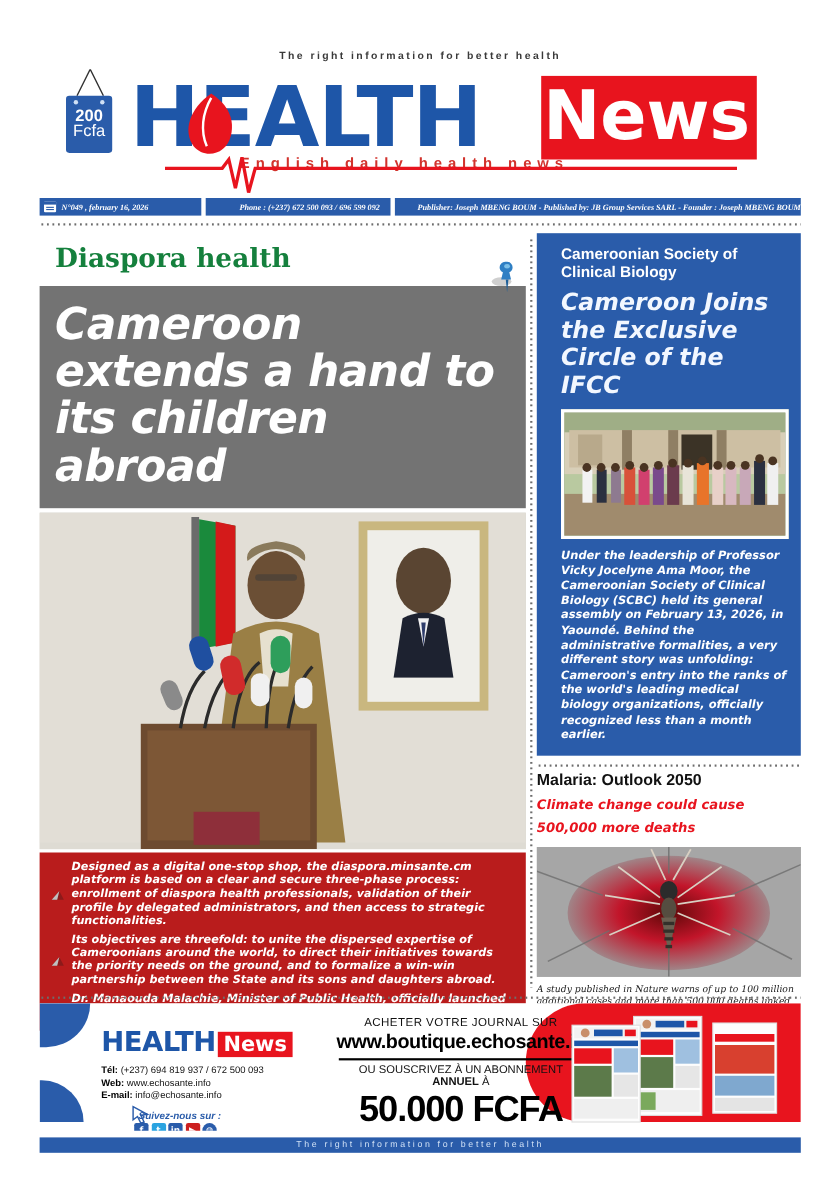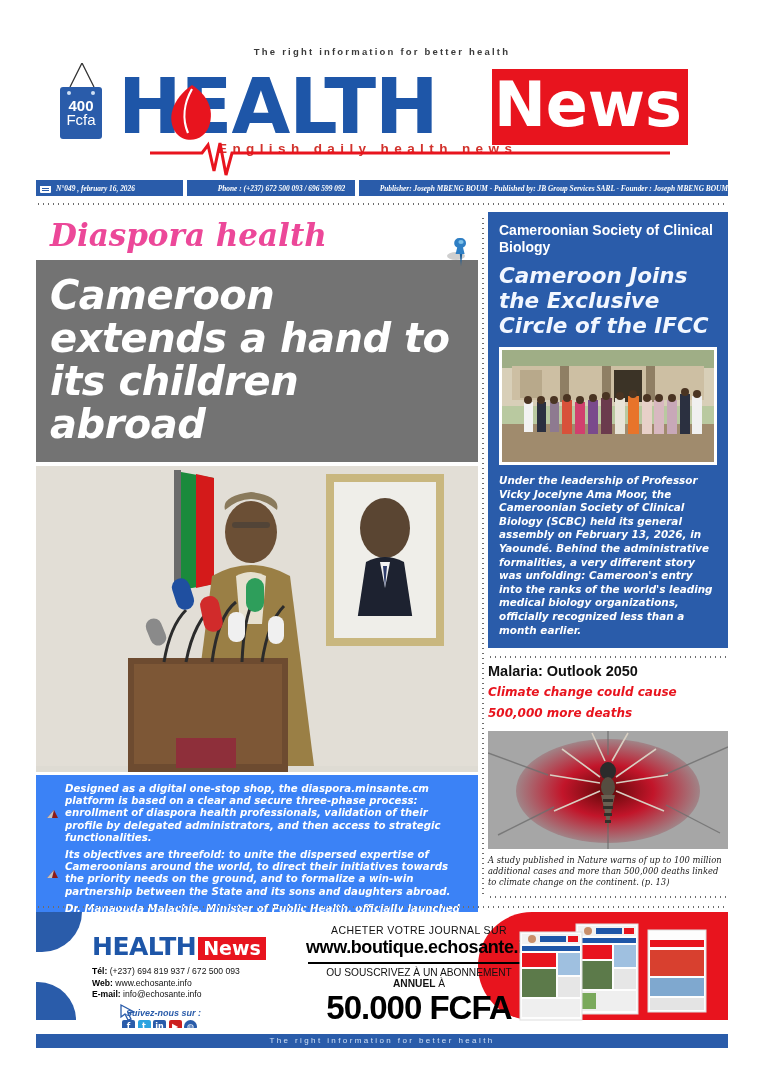--- a/index.html
+++ b/index.html
@@ -114,22 +114,22 @@
   .col-right { position: absolute; left: 452px; top: 0; width: 240px; }
   .v-divider {
     position: absolute; left: 446px; top: 4px; width: 2px; height: 682px;
     background-image: radial-gradient(circle, #6d6d6d 0.9px, transparent 1.1px);
     background-size: 2px 5px; background-repeat: repeat-y;
   }
 
   
   .kicker {
     font-family: "DejaVu Serif", serif;
-    font-style: italic; font-weight: 700;
-    font-size: 31px; color: #ec4899;
+    font-weight: 700;
+    font-size: 24px; color: #15803d;
     padding: 6px 0 8px 14px; line-height: 34px;
   }
 
   
   .headline-box {
     position: relative;
     background: #737373; color:#fff;
     padding: 14px 14px 16px 14px;
   }
   .headline {
@@ -143,36 +143,36 @@
   }
 
   .lead-photo {
     position: relative; width: 100%; height: 306px; margin-top: 4px;
     overflow: hidden; background: #dad5cd;
   }
   .lead-photo svg { display:block; width:100%; height:100%; }
 
   
   .bullets {
-    background: #3b82f6; color: #fff;
+    background: #b91c1c; color: #fff;
     padding: 8px 12px 10px 10px; margin-top: 3px;
   }
   .bullet {
     display: flex; gap: 6px; margin-bottom: 5px;
   }
   .bullet:last-child { margin-bottom: 0; }
   .bullet .mark { flex: none; width: 13px; padding-top: 2px; }
   .bullet p {
     font-family: "DejaVu Sans", sans-serif;
     font-style: italic; font-weight: 700;
     font-size: 10.2px; line-height: 12.2px;
   }
 
   
-  .side-blue { background: #2a5caa; padding: 10px 11px 11px 11px; color: #fff; }
+  .side-blue { background: #2a5caa; padding: 10px 11px 11px 22px; color: #fff; }
   .side-kicker {
     font-size: 14px; font-weight: 700; line-height: 17px;
     font-family: "Liberation Sans", sans-serif;
   }
   .side-head {
     font-family: "DejaVu Sans", sans-serif;
     font-style: italic; font-weight: 800;
     font-size: 21.5px; line-height: 25px; margin-top: 7px;
     color: #f2f7ff;
   }
@@ -280,21 +280,21 @@
 
     <svg class="tag-string" viewBox="0 0 38 26">
       <path d="M19 0 L7 24 M19 0 L31 24" stroke="#333" stroke-width="1.3" fill="none"></path>
     </svg>
 
     <div class="price-tag">
       <div class="holes">
           <i class="l"></i>
           <i class="r"></i>
         </div>
-      <div class="amt">400</div>
+      <div class="amt">200</div>
       <div class="cur">Fcfa</div>
     </div>
 
     <div class="logo-wrap">
       <div class="logo-news-box"></div>
       <div class="logo-health">HEALTH</div>
       <div class="logo-news">News</div>
 
       <svg class="leaf" viewBox="0 0 54 66">
         <path d="M30 2 C10 16 4 36 14 50 C24 62 44 58 48 40 C52 22 42 10 30 2 Z" fill="#e8141e"></path>

